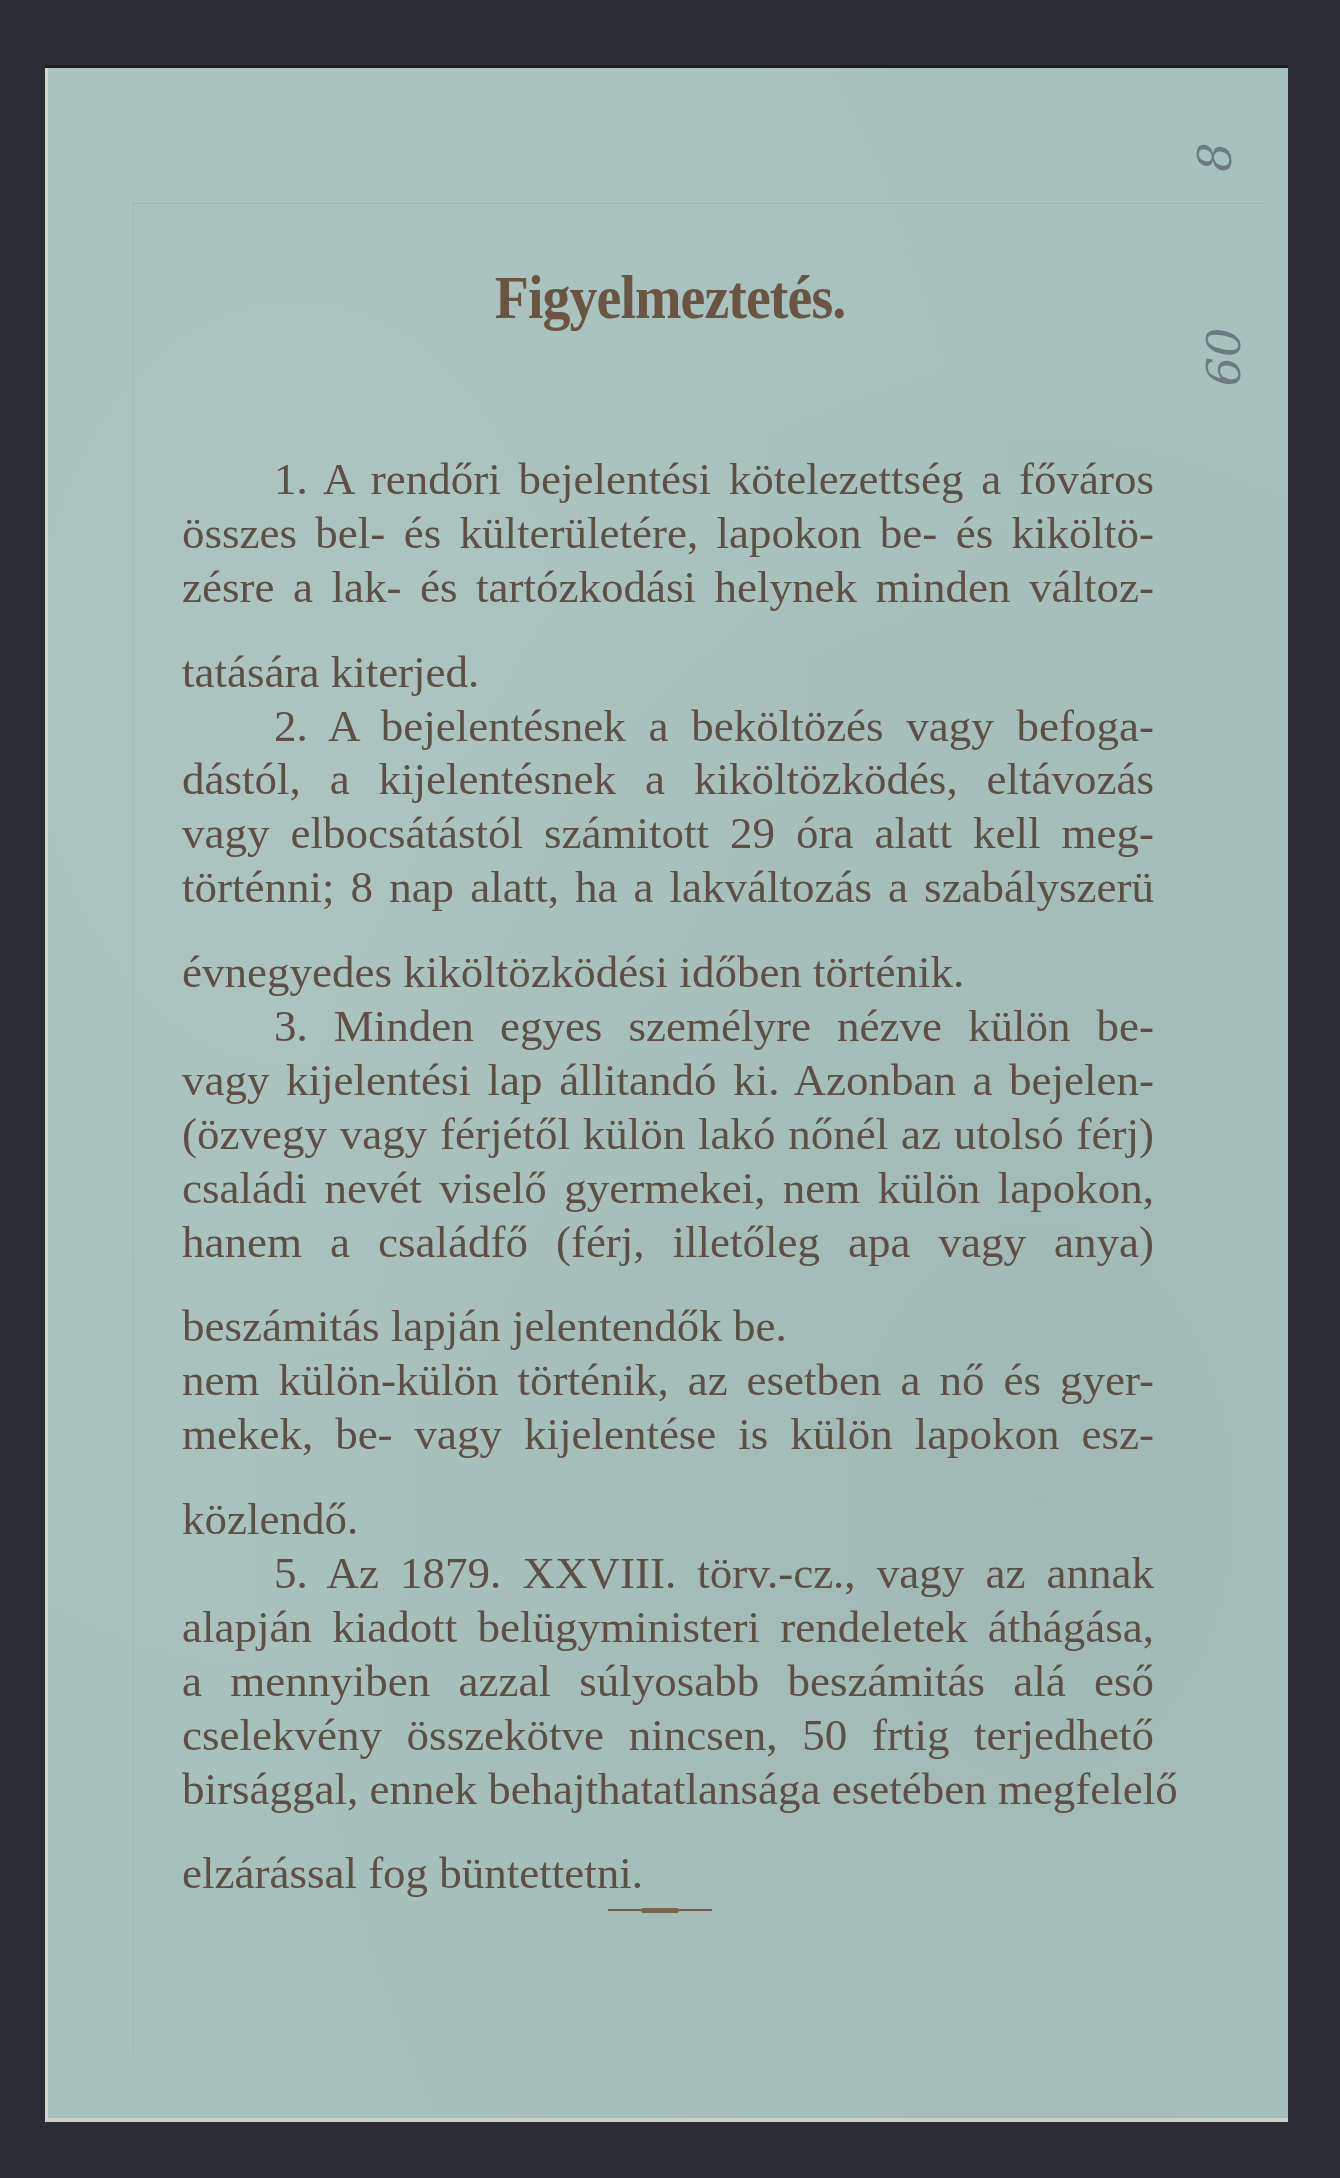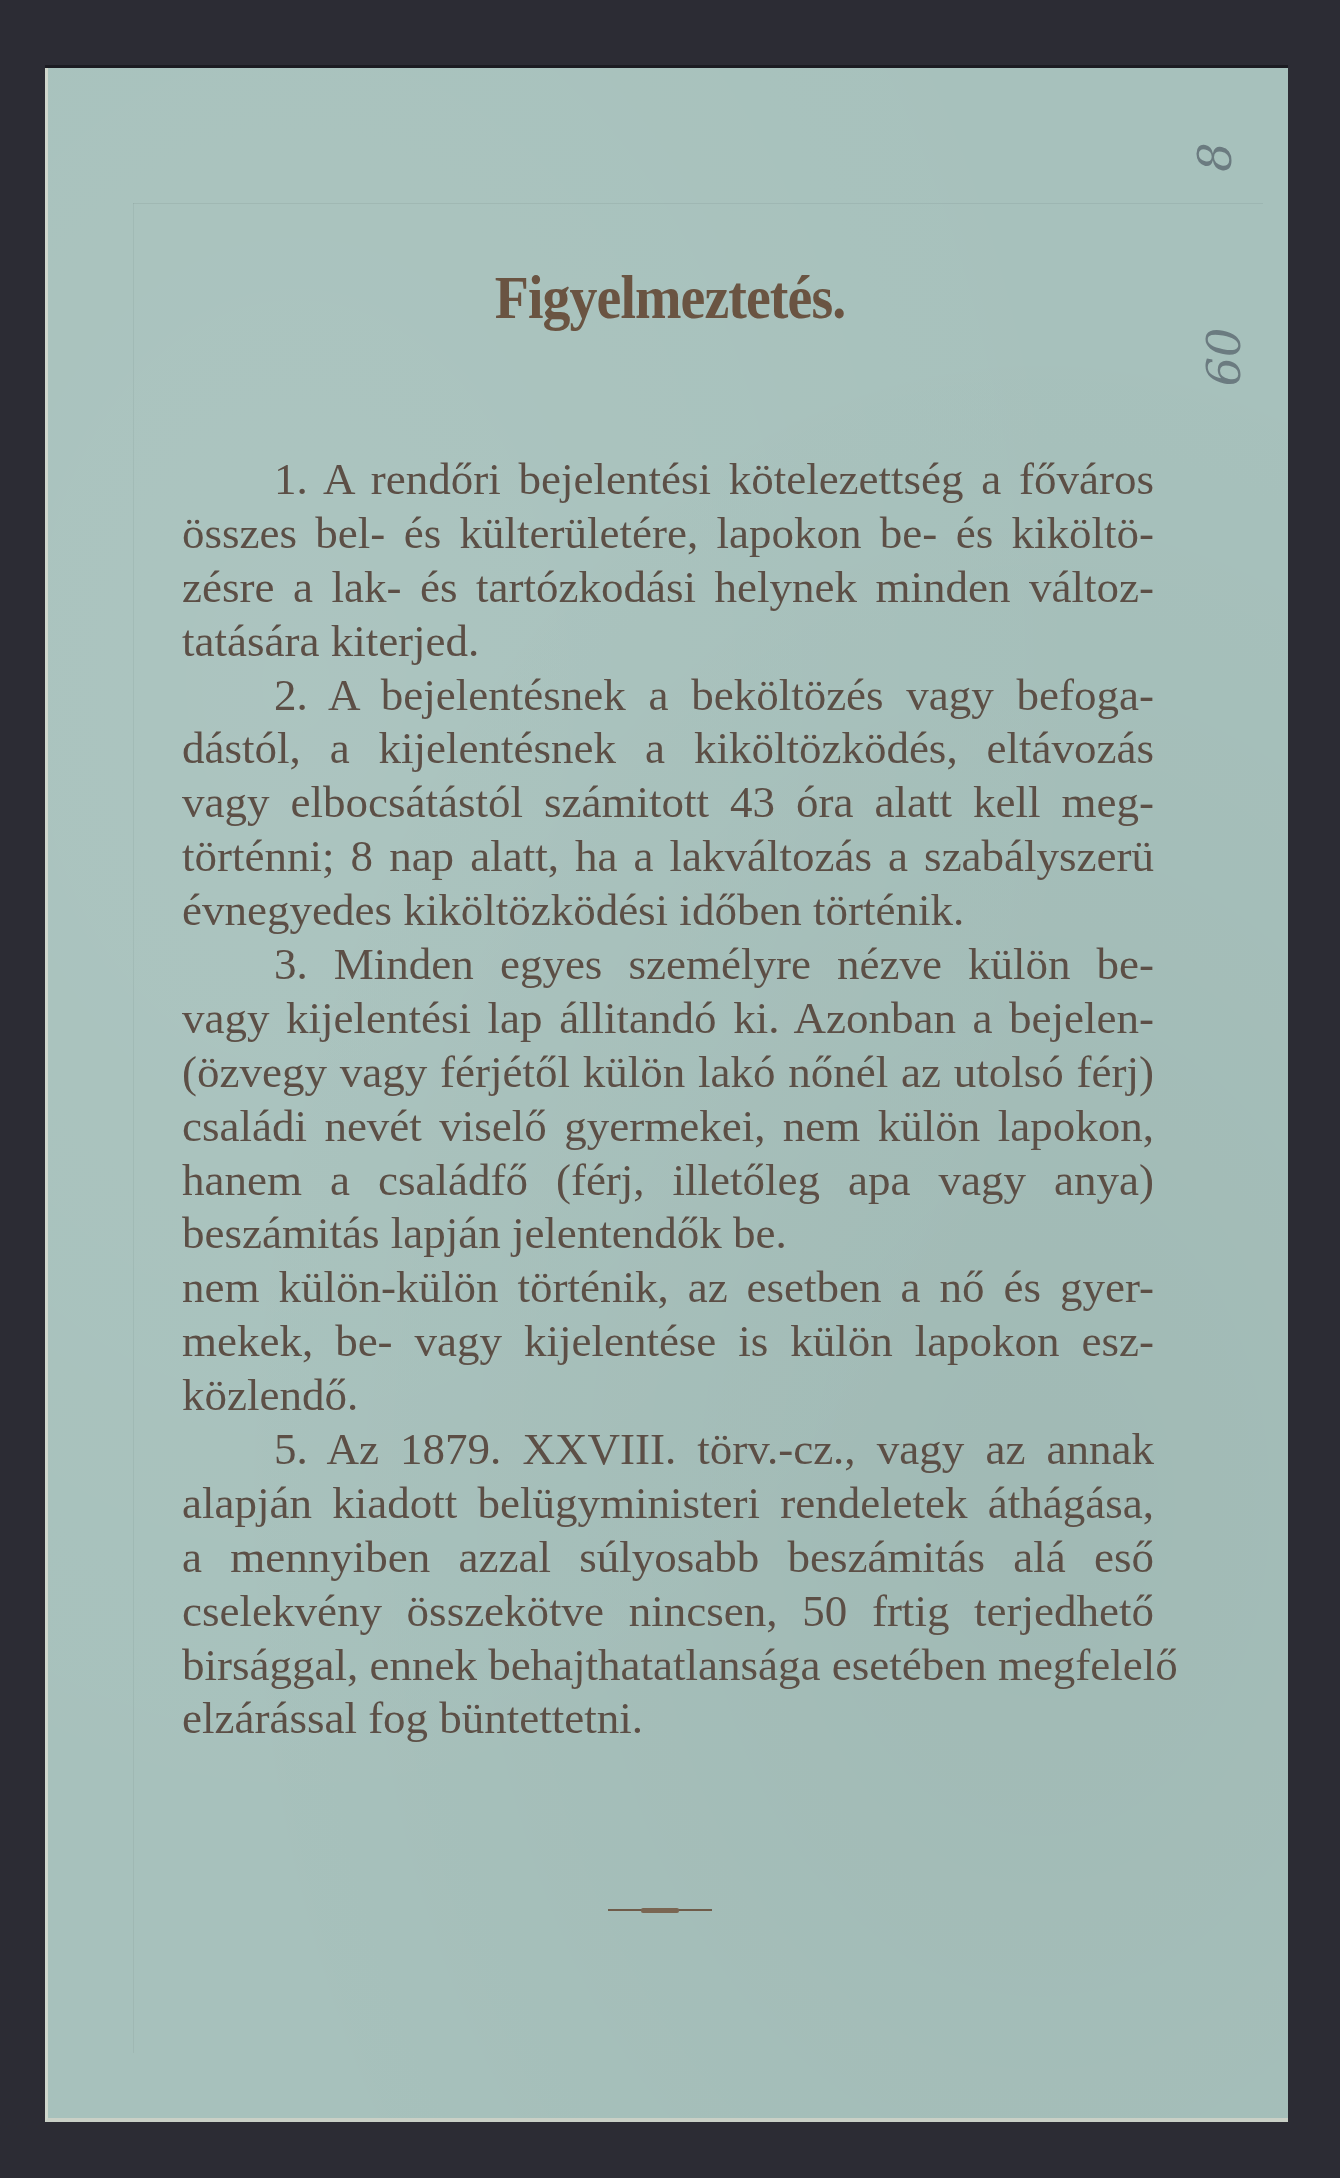--- a/index.html
+++ b/index.html
@@ -34,21 +34,21 @@
     transform:scaleX(0.9); transform-origin:center;
   }
   .body {
     position:absolute; left:182px; top:453px; width:972px;
     color:#5c4f46; font-size:45px; line-height:53.9px;
   }
   .line {
     display:block; white-space:nowrap; height:53.9px;
     text-align:justify; text-align-last:justify;
   }
-  .line.last { text-align-last:left; }
+  .line.last { text-align-last:left;margin-top:31px; }
   .line.indent { padding-left:92px; }
   .divider {
     position:absolute; left:608px; top:1909px; width:104px; height:2px; background:#6f5c4a;
   }
   .divider-thick {
     position:absolute; left:641px; top:1908px; width:38px; height:5px; background:#7a6652; border-radius:2px;
   }
   .pencil {
     position:absolute; color:#5d6a72; font-family:"DejaVu Serif", serif; font-style:italic;
     font-size:46px; opacity:0.8;
@@ -69,21 +69,21 @@
 
 <div class="title">Figyelmeztetés.</div>
 
 <div class="body">
   <span class="line indent">1. A rendőri bejelentési kötelezettség a főváros</span>
   <span class="line">összes bel- és külterületére, lapokon be- és kiköltö-</span>
   <span class="line">zésre a lak- és tartózkodási helynek minden változ-</span>
   <span class="line last">tatására kiterjed.</span>
   <span class="line indent">2. A bejelentésnek a beköltözés vagy befoga-</span>
   <span class="line">dástól, a kijelentésnek a kiköltözködés, eltávozás</span>
-  <span class="line">vagy elbocsátástól számitott 43 óra alatt kell meg-</span>
+  <span class="line">vagy elbocsátástól számitott 29 óra alatt kell meg-</span>
   <span class="line">történni; 8 nap alatt, ha a lakváltozás a szabályszerü</span>
   <span class="line last">évnegyedes kiköltözködési időben történik.</span>
   <span class="line indent">3. Minden egyes személyre nézve külön be-</span>
   <span class="line">vagy kijelentési lap állitandó ki. Azonban a bejelen-</span>
   <span class="line">(özvegy vagy férjétől külön lakó nőnél az utolsó férj)</span>
   <span class="line">családi nevét viselő gyermekei, nem külön lapokon,</span>
   <span class="line">hanem a családfő (férj, illetőleg apa vagy anya)</span>
   <span class="line last">beszámitás lapján jelentendők be.</span>
   <span class="line">nem külön-külön történik, az esetben a nő és gyer-</span>
   <span class="line">mekek, be- vagy kijelentése is külön lapokon esz-</span>

